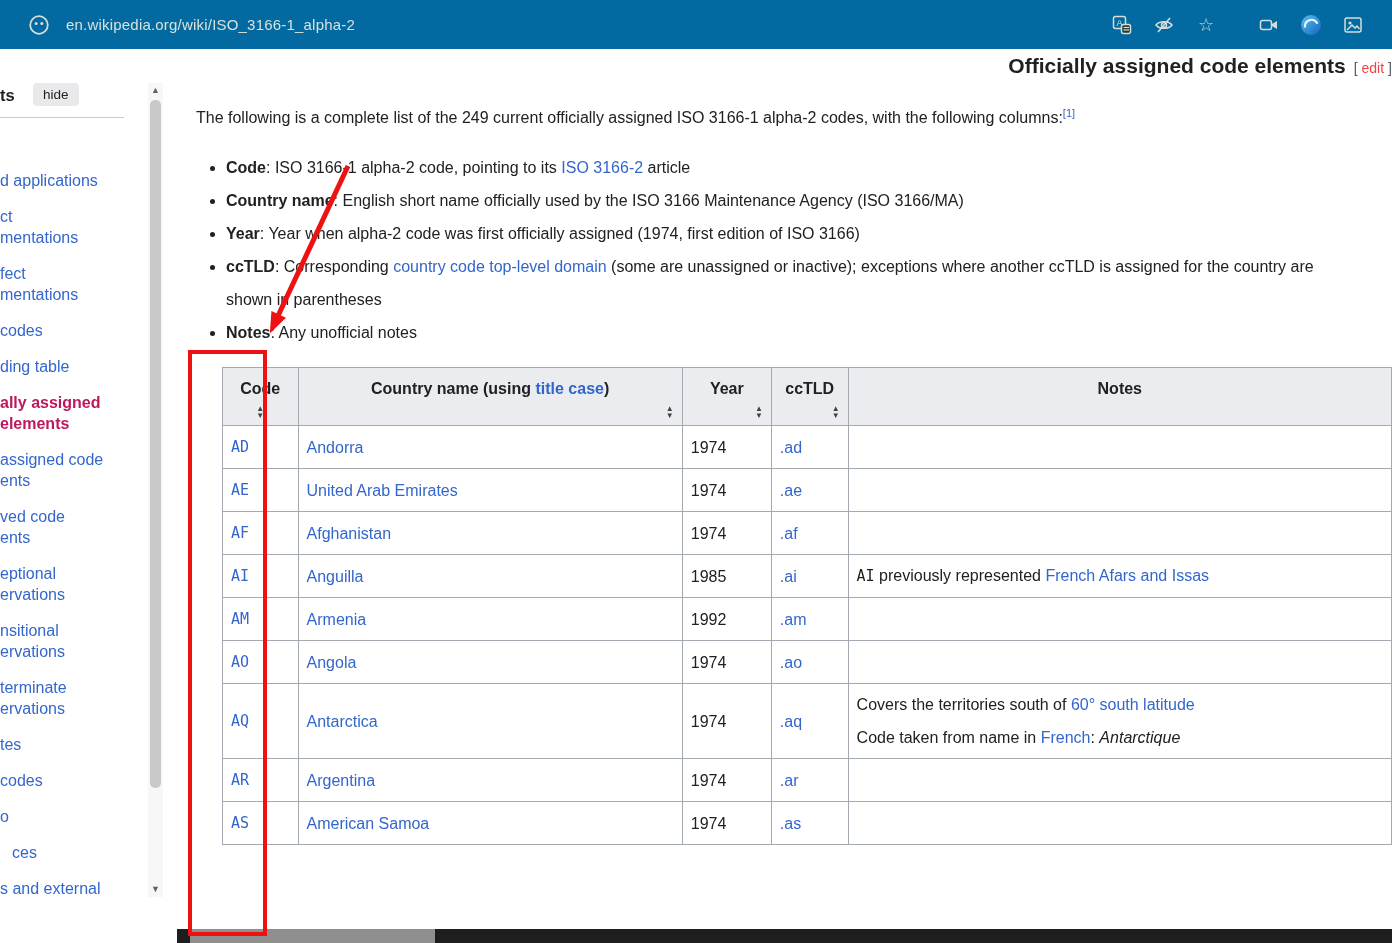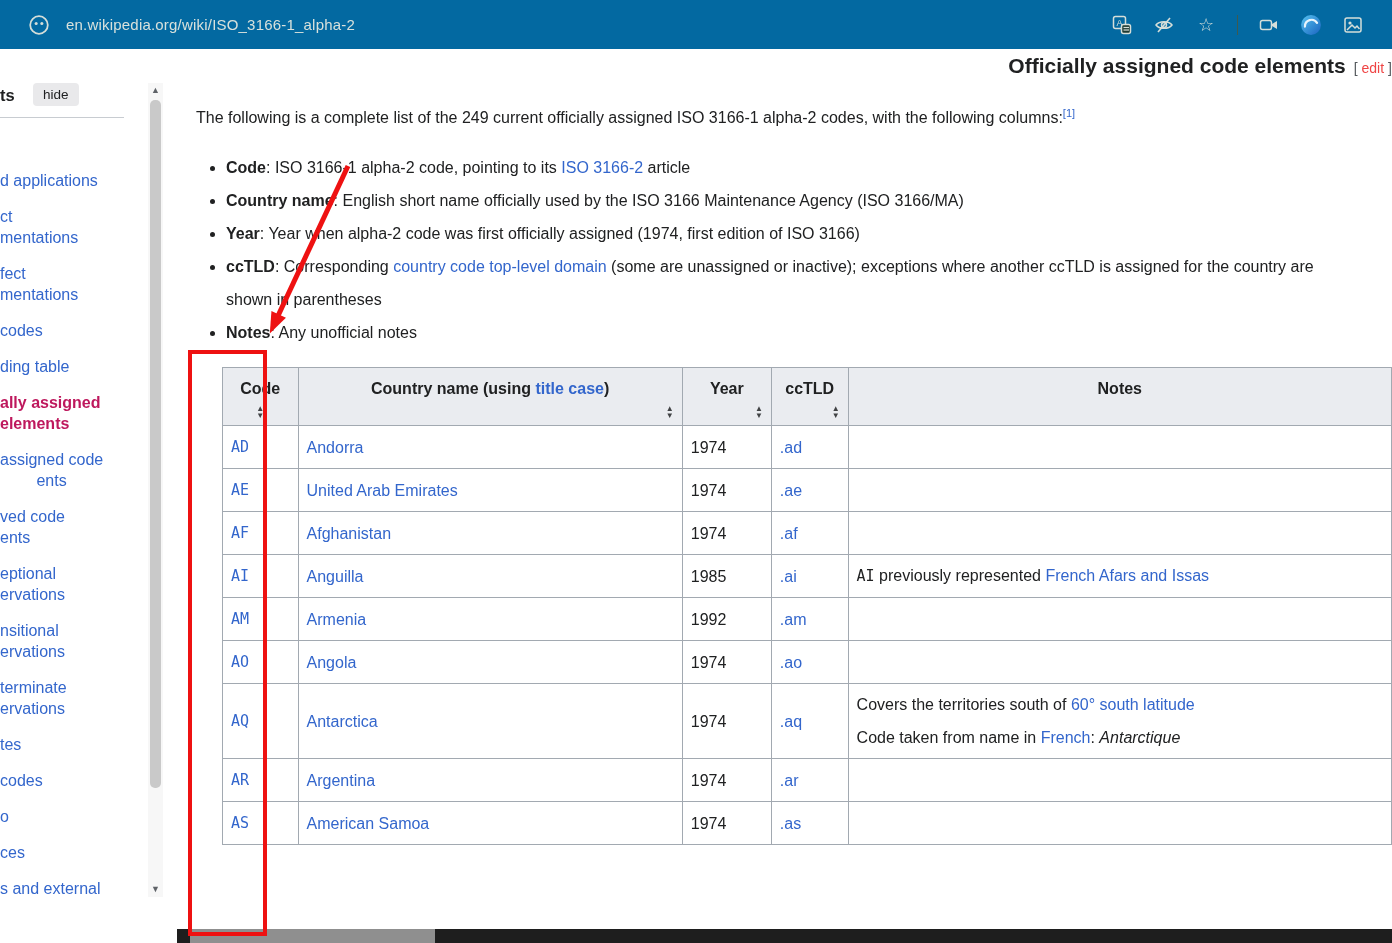--- a/index.html
+++ b/index.html
@@ -156,21 +156,21 @@
         <div class="toc-item" style="top: 280px;">
           <div class="toc-line">codes</div>
         </div>
         <div class="toc-item" style="top: 316px;">
           <div class="toc-line">ding table</div>
         </div>
         <div class="toc-item toc-active" style="top: 352px;">
           <div class="toc-line">ally assigned</div>
           <div class="toc-line">elements</div>
         </div>
-        <div class="toc-item" style="top: 409px; text-align: center;">
+        <div class="toc-item" style="top: 409px;">
           <div class="toc-line">assigned code</div>
           <div class="toc-line">ents</div>
         </div>
         <div class="toc-item" style="top: 466px;">
           <div class="toc-line">ved code</div>
           <div class="toc-line">ents</div>
         </div>
         <div class="toc-item" style="top: 523px;">
           <div class="toc-line">eptional</div>
           <div class="toc-line">ervations</div>
@@ -185,21 +185,21 @@
         </div>
         <div class="toc-item" style="top: 694px;">
           <div class="toc-line">tes</div>
         </div>
         <div class="toc-item" style="top: 730px;">
           <div class="toc-line">codes</div>
         </div>
         <div class="toc-item" style="top: 766px;">
           <div class="toc-line">o</div>
         </div>
-        <div class="toc-item" style="top: 802px;">
+        <div class="toc-item" style="top: 802px; padding-left: 12px;">
           <div class="toc-line">ces</div>
         </div>
         <div class="toc-item" style="top: 838px;">
           <div class="toc-line">s and external</div>
         </div>
       </nav>
   </aside>
 
   <div class="sb-scroll">
     <div class="sb-arrow up">▲</div>

